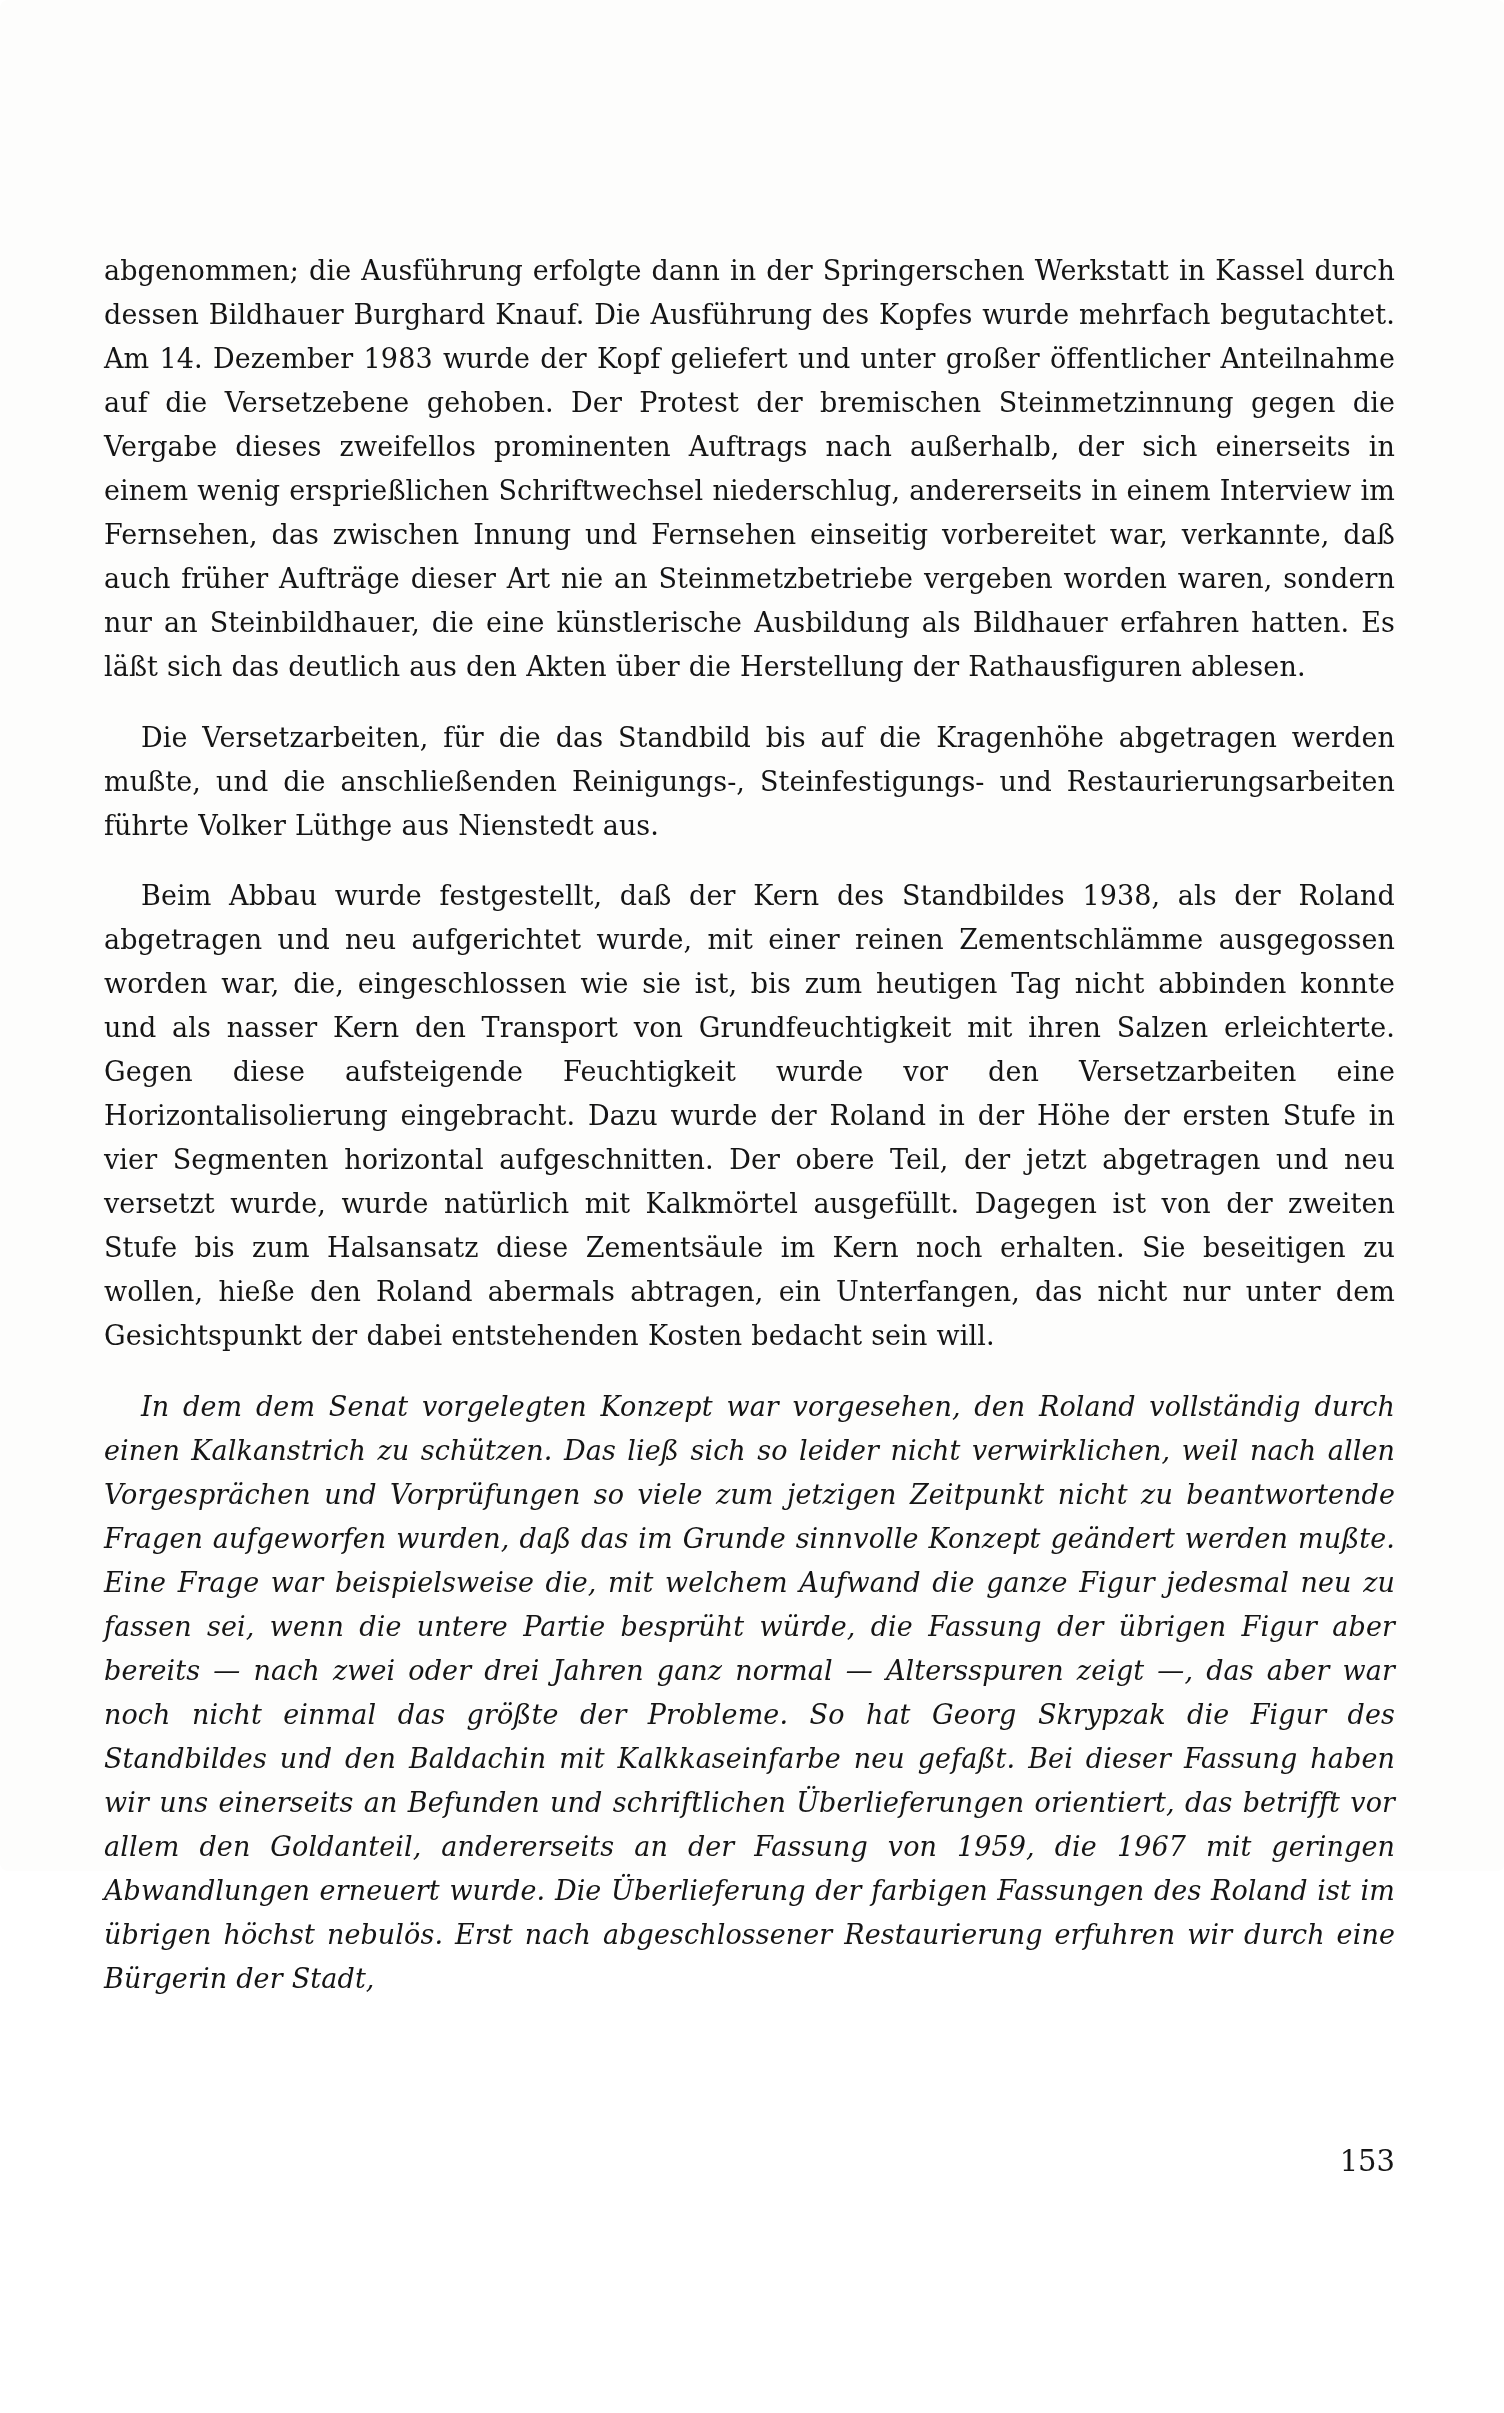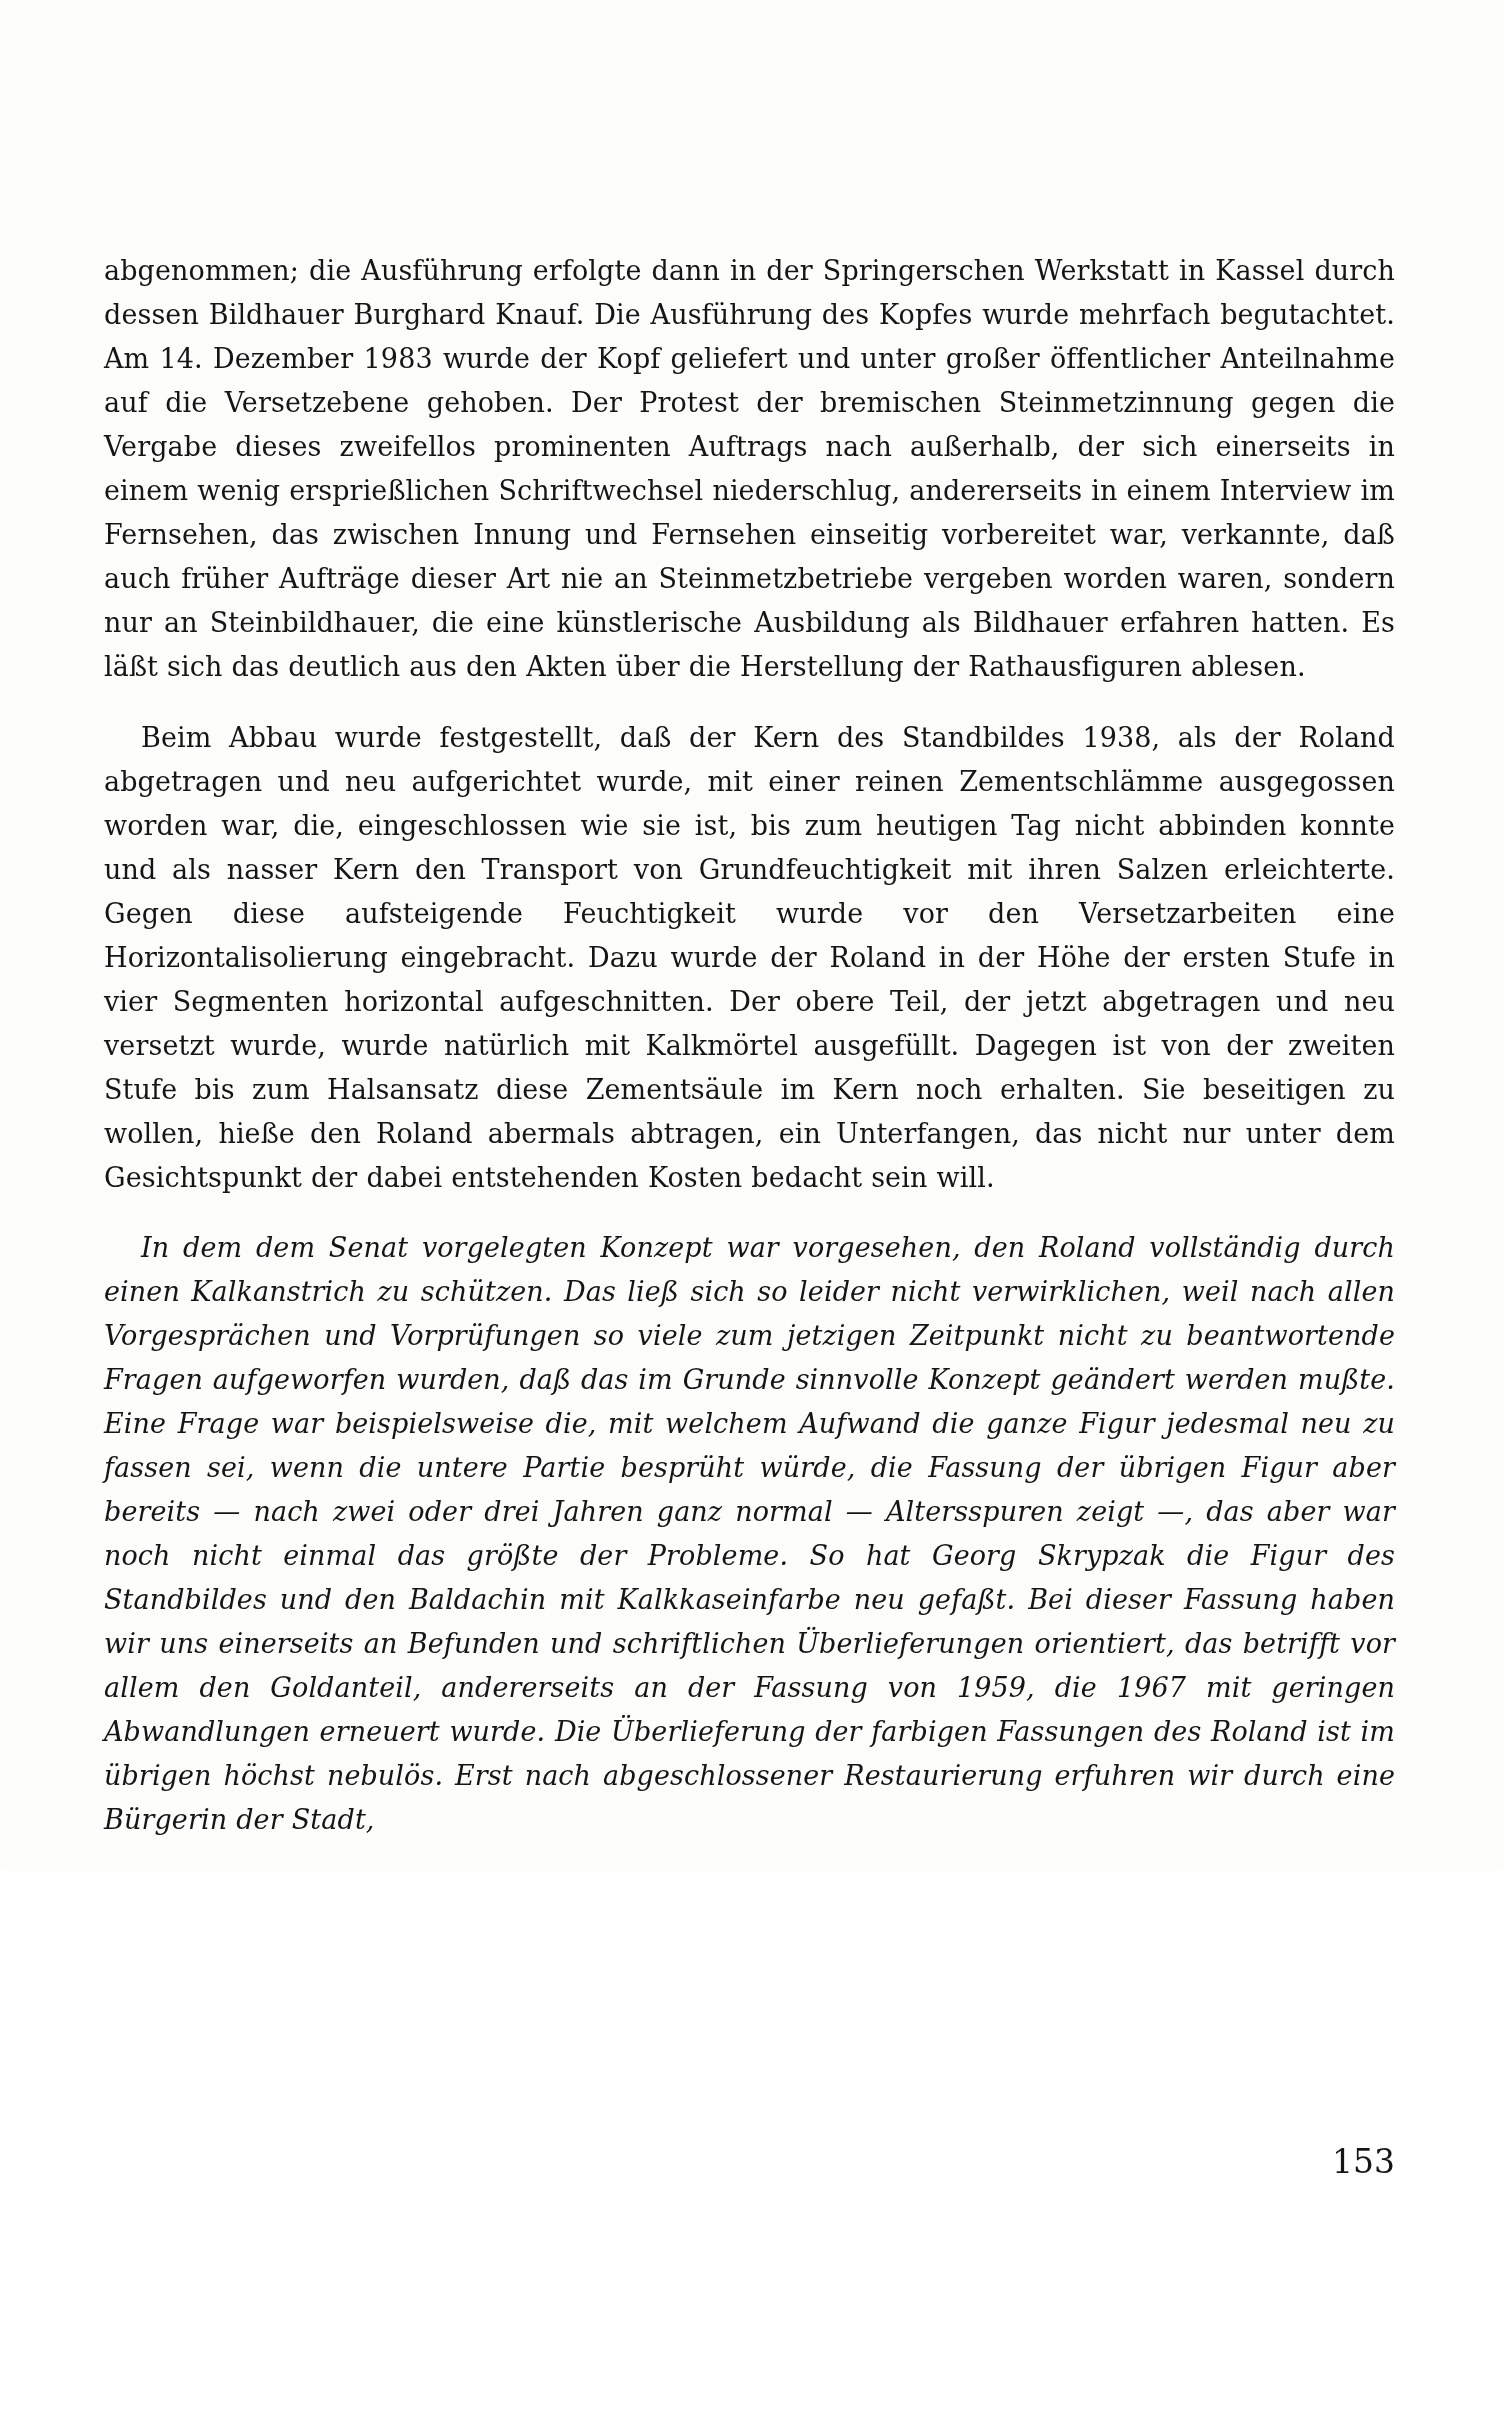--- a/index.html
+++ b/index.html
@@ -47,30 +47,31 @@
   p.para:last-of-type {
     margin-bottom: 0;
     font-style: italic;
   }
   .page-number {
     position: absolute;
     left: 0;
     top: 2144px;
     width: 1395px;
     text-align: right;
-    font-size: 33px;
+    font-size: 29px;
     line-height: 35px;
     color: #151515;
     font-family: "DejaVu Serif", serif;
   }
 </style>
 </head>
 <body>
 
 <div class="page">
   <div class="textblock">
     <p class="para">abgenommen; die Ausführung erfolgte dann in der Springerschen Werkstatt in Kassel durch dessen Bildhauer Burghard Knauf. Die Ausführung des Kopfes wurde mehrfach begutachtet. Am 14. Dezember 1983 wurde der Kopf geliefert und unter großer öffentlicher Anteilnahme auf die Versetzebene gehoben. Der Protest der bremischen Steinmetzinnung gegen die Vergabe dieses zweifellos prominenten Auftrags nach außerhalb, der sich einerseits in einem wenig ersprießlichen Schriftwechsel niederschlug, andererseits in einem Interview im Fernsehen, das zwischen Innung und Fernsehen einseitig vorbereitet war, verkannte, daß auch früher Aufträge dieser Art nie an Steinmetzbetriebe vergeben worden waren, sondern nur an Steinbildhauer, die eine künstlerische Ausbildung als Bildhauer erfahren hatten. Es läßt sich das deutlich aus den Akten über die Herstellung der Rathausfiguren ablesen.</p>
+    <p class="para indent">Die Versetzarbeiten, für die das Standbild bis auf die Kragenhöhe abgetragen werden mußte, und die anschließenden Reinigungs-, Steinfestigungs- und Restaurierungsarbeiten führte Volker Lüthge aus Nienstedt aus.</p>
     <p class="para indent">Beim Abbau wurde festgestellt, daß der Kern des Standbildes 1938, als der Roland abgetragen und neu aufgerichtet wurde, mit einer reinen Zementschlämme ausgegossen worden war, die, eingeschlossen wie sie ist, bis zum heutigen Tag nicht abbinden konnte und als nasser Kern den Transport von Grundfeuchtigkeit mit ihren Salzen erleichterte. Gegen diese aufsteigende Feuchtigkeit wurde vor den Versetzarbeiten eine Horizontalisolierung eingebracht. Dazu wurde der Roland in der Höhe der ersten Stufe in vier Segmenten horizontal aufgeschnitten. Der obere Teil, der jetzt abgetragen und neu versetzt wurde, wurde natürlich mit Kalkmörtel ausgefüllt. Dagegen ist von der zweiten Stufe bis zum Halsansatz diese Zementsäule im Kern noch erhalten. Sie beseitigen zu wollen, hieße den Roland abermals abtragen, ein Unterfangen, das nicht nur unter dem Gesichtspunkt der dabei entstehenden Kosten bedacht sein will.</p>
     <p class="para indent">In dem dem Senat vorgelegten Konzept war vorgesehen, den Roland vollständig durch einen Kalkanstrich zu schützen. Das ließ sich so leider nicht verwirklichen, weil nach allen Vorgesprächen und Vorprüfungen so viele zum jetzigen Zeitpunkt nicht zu beantwortende Fragen aufgeworfen wurden, daß das im Grunde sinnvolle Konzept geändert werden mußte. Eine Frage war beispielsweise die, mit welchem Aufwand die ganze Figur jedesmal neu zu fassen sei, wenn die untere Partie besprüht würde, die Fassung der übrigen Figur aber bereits — nach zwei oder drei Jahren ganz normal — Altersspuren zeigt —, das aber war noch nicht einmal das größte der Probleme. So hat Georg Skrypzak die Figur des Standbildes und den Baldachin mit Kalkkaseinfarbe neu gefaßt. Bei dieser Fassung haben wir uns einerseits an Befunden und schriftlichen Überlieferungen orientiert, das betrifft vor allem den Goldanteil, andererseits an der Fassung von 1959, die 1967 mit geringen Abwandlungen erneuert wurde. Die Überlieferung der farbigen Fassungen des Roland ist im übrigen höchst nebulös. Erst nach abgeschlossener Restaurierung erfuhren wir durch eine Bürgerin der Stadt,</p>
   </div>
   <div class="page-number">153</div>
 </div>
 
 
 </body></html>

